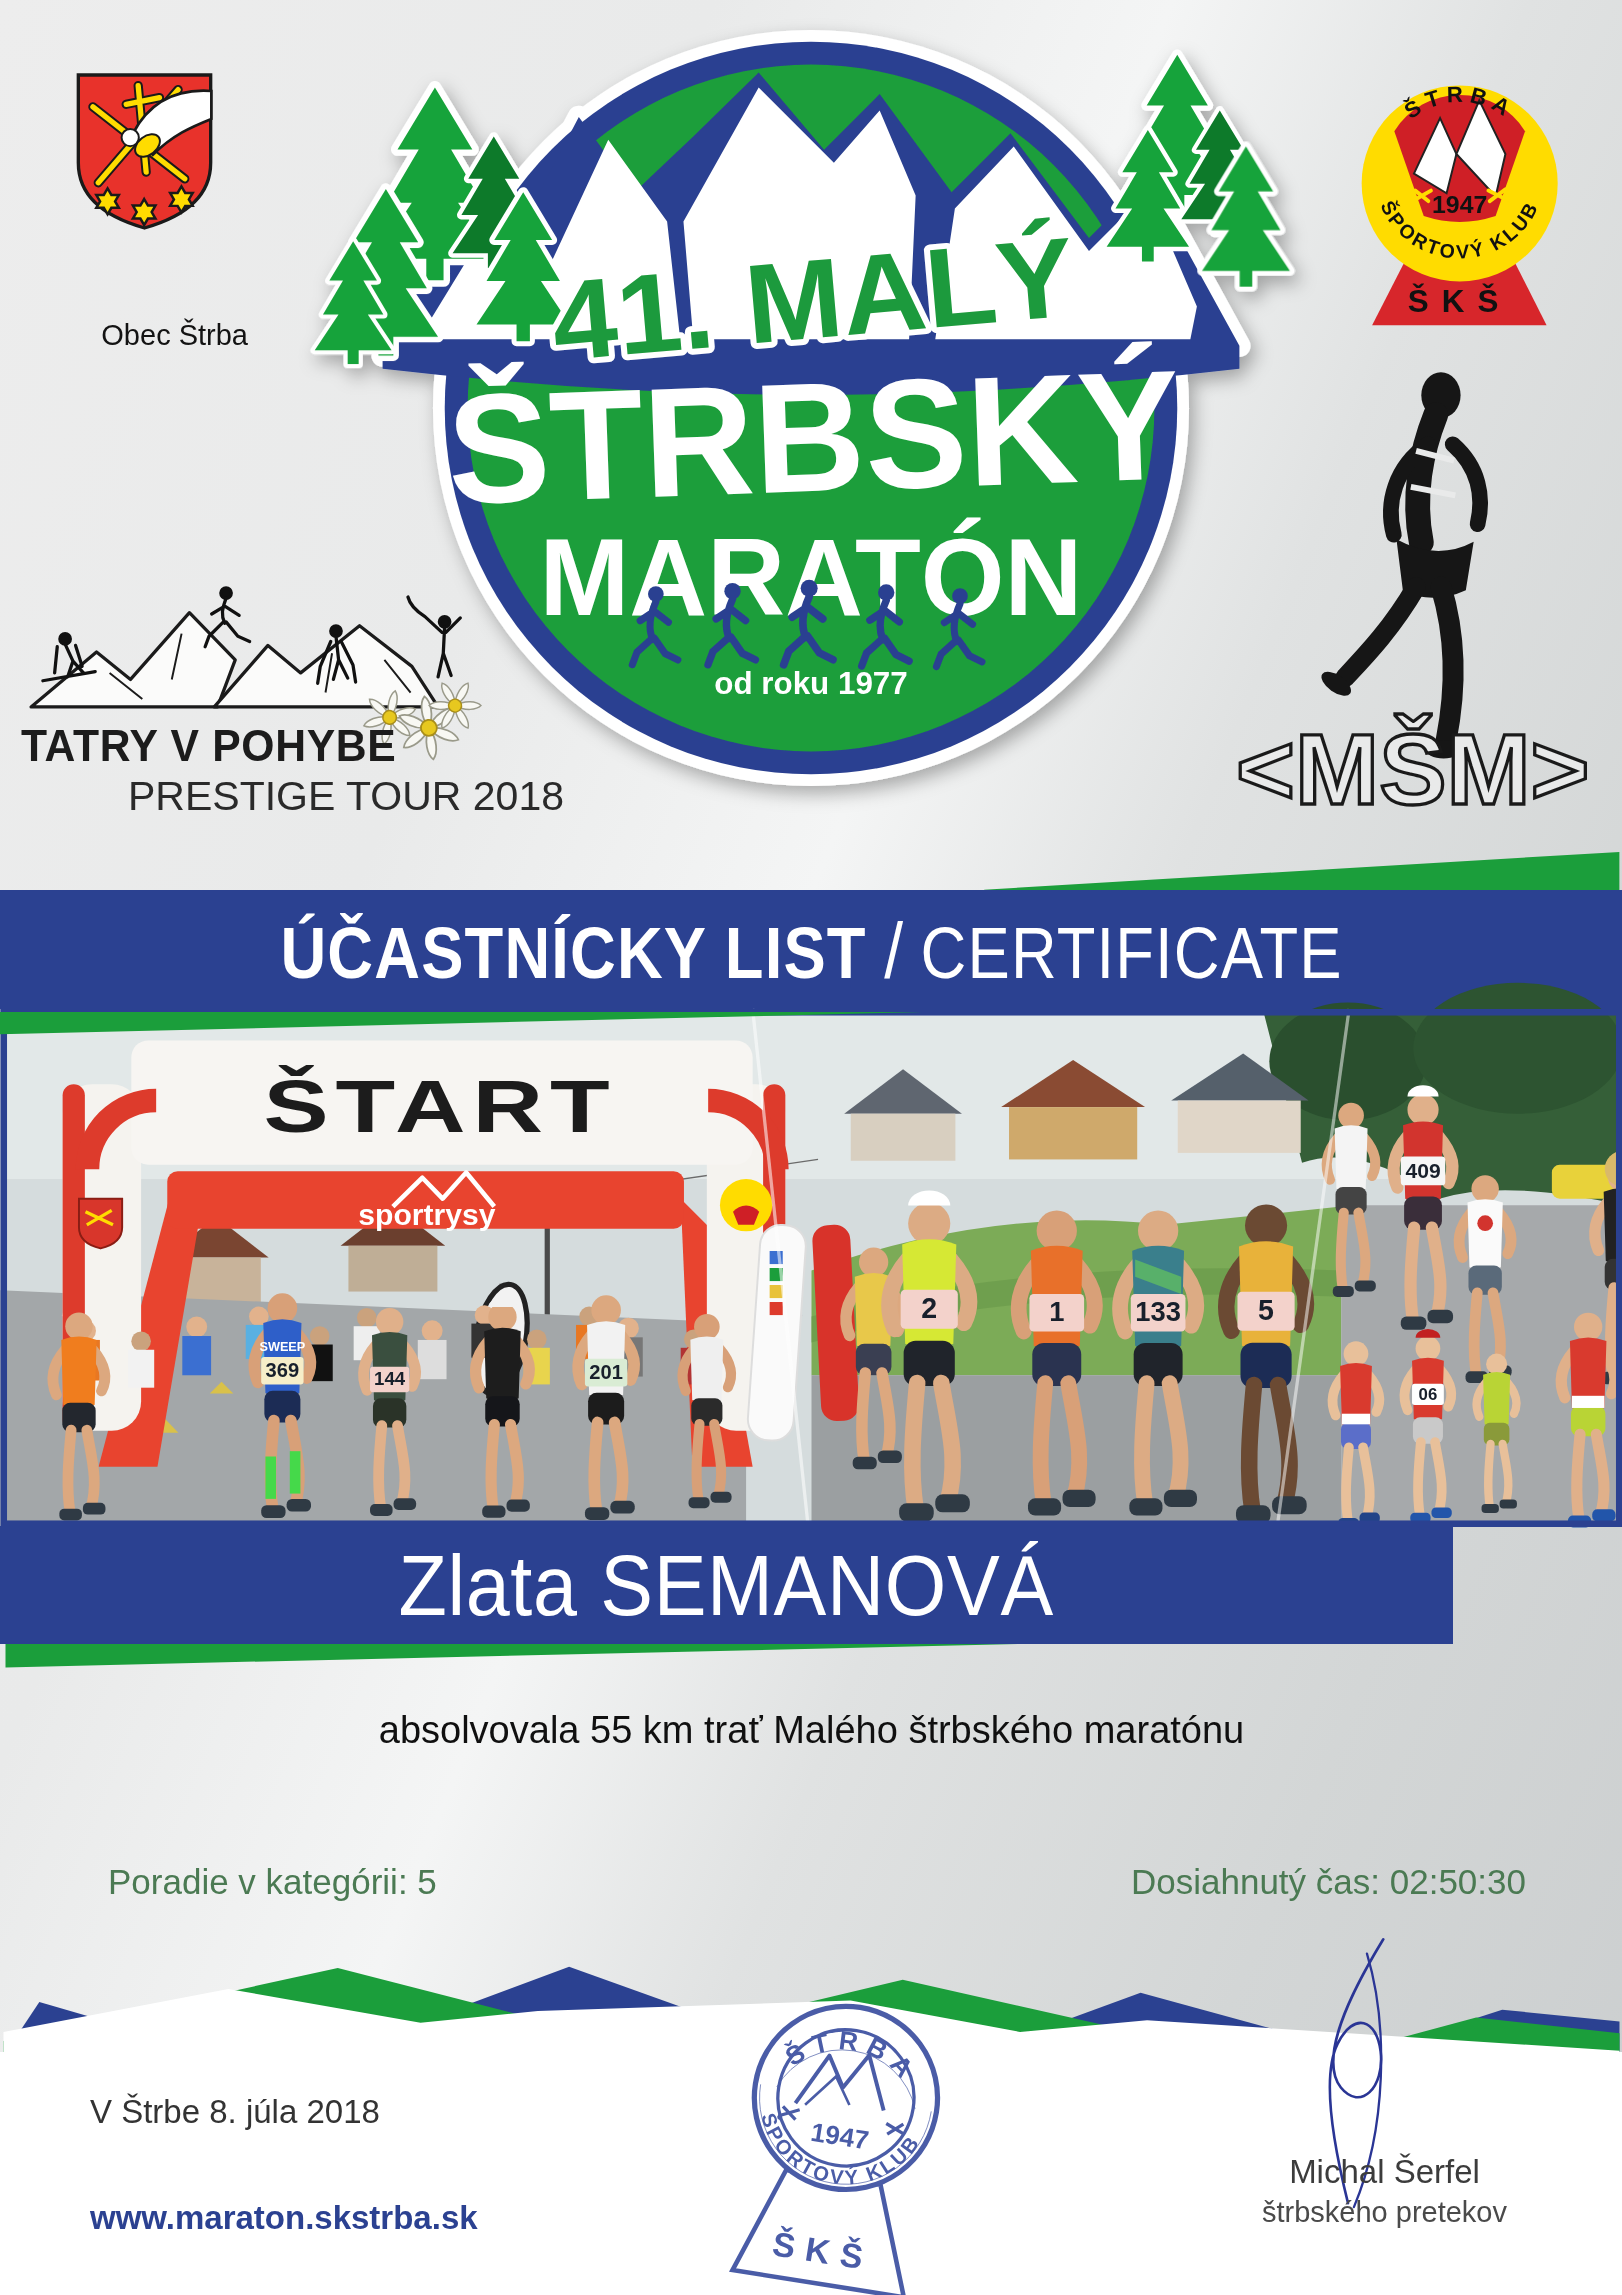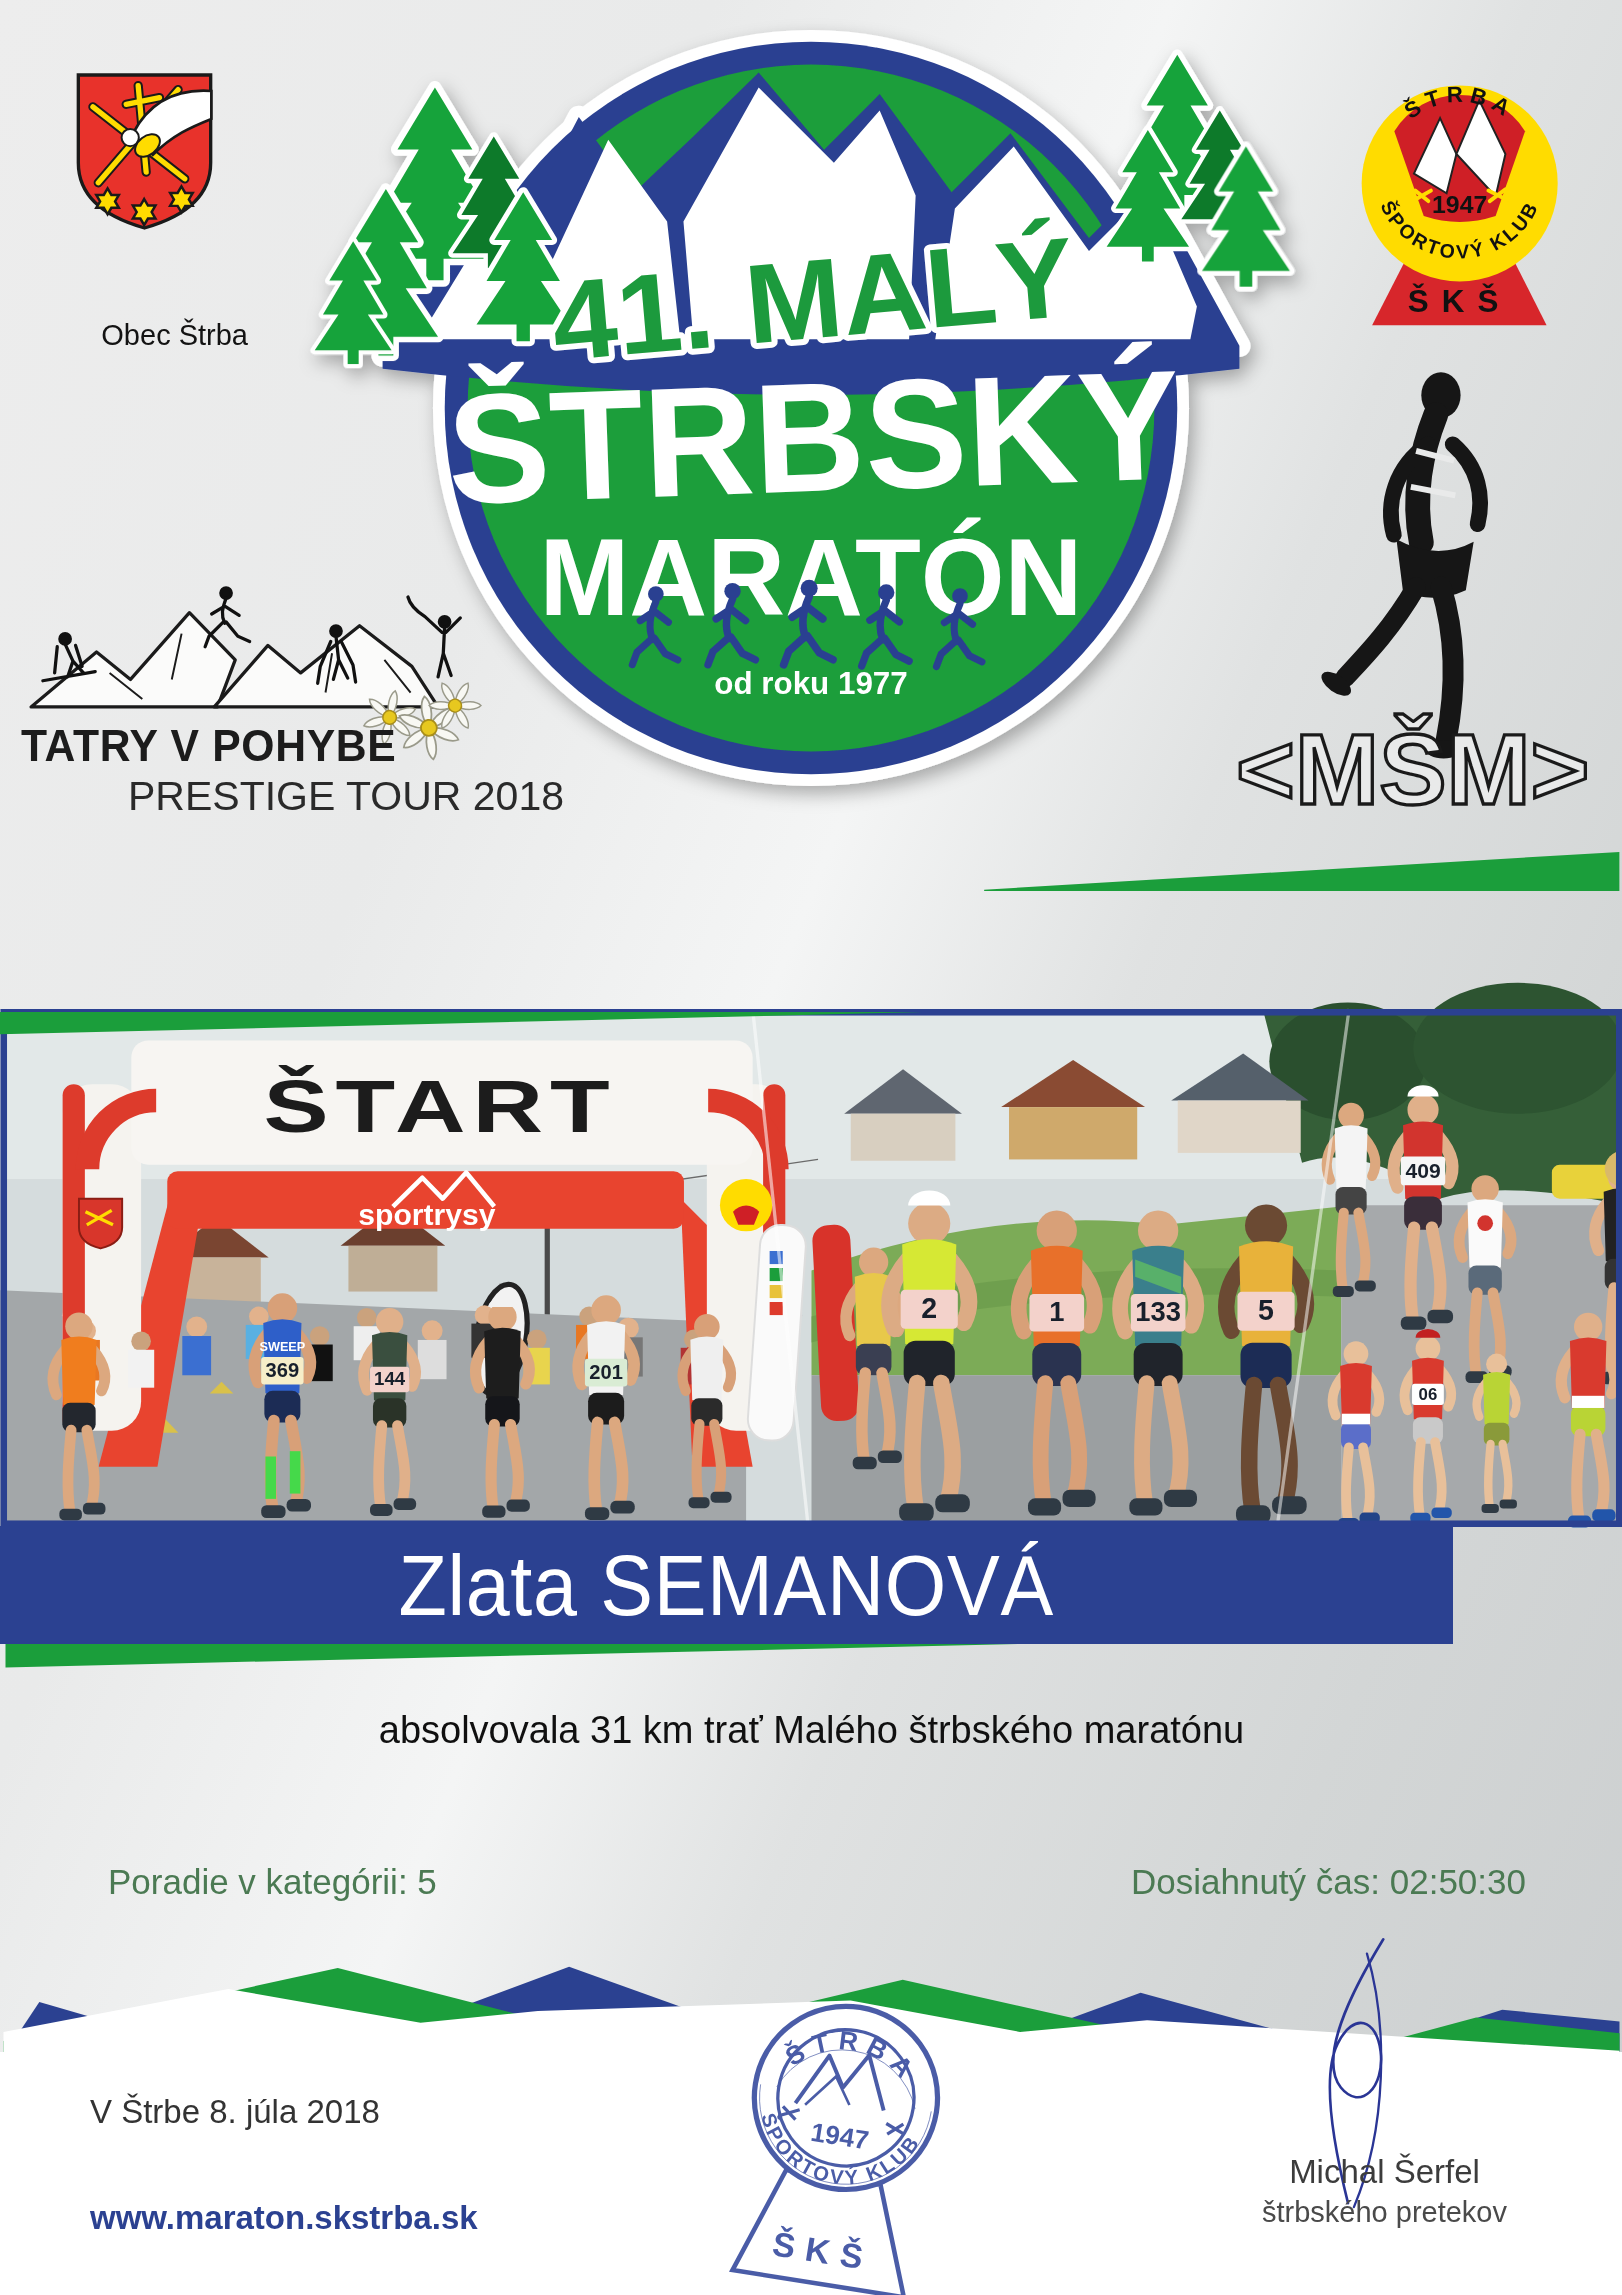--- a/index.html
+++ b/index.html
@@ -211,20 +211,27 @@
       <ellipse cx="170" cy="516" rx="26" ry="13" fill="#161616" transform="rotate(35 170 516)"></ellipse>
       <path d="M292,160 L350,175 M284,215 L352,228" stroke="#e9eaea" stroke-width="9"></path>
     </g>
     <text x="287" y="700" text-anchor="middle" font-size="152" font-weight="700" textLength="540" lengthAdjust="spacingAndGlyphs" fill="#e9eaea" stroke="#1a1a1a" stroke-width="5">&lt;MŠM&gt;</text>
   </svg>
 
   <svg class="abs" style="left:0;top:848px" width="1623" height="43" viewBox="0 0 2480 66">
     <polygon points="1505,64 2480,6 2480,66 1505,66" fill="#1b9e3b"></polygon>
   </svg>
 
+  <div class="abs banner">
+    <div class="banner-inner">
+      <span class="bnr-sk">ÚČASTNÍCKY LIST</span>
+      <span class="bnr-div">/</span>
+      <span class="bnr-en">CERTIFICATE</span>
+    </div>
+  </div>
 
   <svg class="abs" style="left:0;top:1009px" width="1623" height="518" viewBox="0 0 2480 792">
     <rect x="0" y="0" width="2480" height="792" fill="#d5dcdd"></rect>
     <rect x="0" y="0" width="2480" height="260" fill="#e2e8e8"></rect>
 
     <path d="M1930,0 H2480 V300 Q2300,260 2200,290 Q2080,205 1990,235 Z" fill="#355f38"></path>
     <ellipse cx="2060" cy="80" rx="120" ry="90" fill="#2a4f2e"></ellipse>
     <ellipse cx="2320" cy="60" rx="160" ry="100" fill="#2d5431"></ellipse>
 
     <g>
@@ -444,21 +451,21 @@
     <polygon points="0,0 1410,0 0,34" fill="#1b9e3b"></polygon>
   </svg>
 
   <div class="abs nameband">
     <div class="name-text">Zlata SEMANOVÁ</div>
   </div>
   <svg class="abs" style="left:0;top:1644px" width="1623" height="26" viewBox="0 0 2480 40">
     <polygon points="0,0 1560,0 0,36" fill="#1b9e3b"></polygon>
   </svg>
 
-  <div class="abs bodyline bl1">absolvovala 31 km trať Malého štrbského maratónu</div>
+  <div class="abs bodyline bl1">absolvovala 55 km trať Malého štrbského maratónu</div>
 
   <div class="abs stat stat-left">
     <span>Poradie v kategórii:</span>
     <span>5</span>
   </div>
   <div class="abs stat stat-right">
     <span>Dosiahnutý čas:</span>
     <span>02:50:30</span>
   </div>
 

